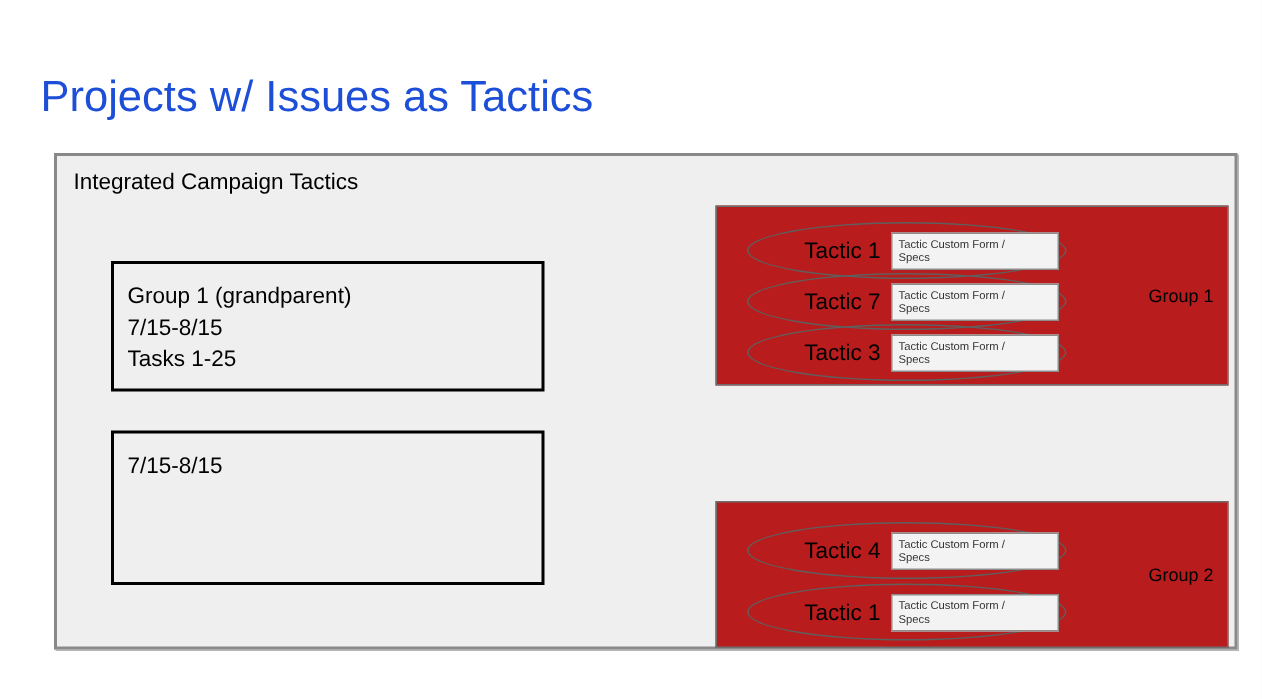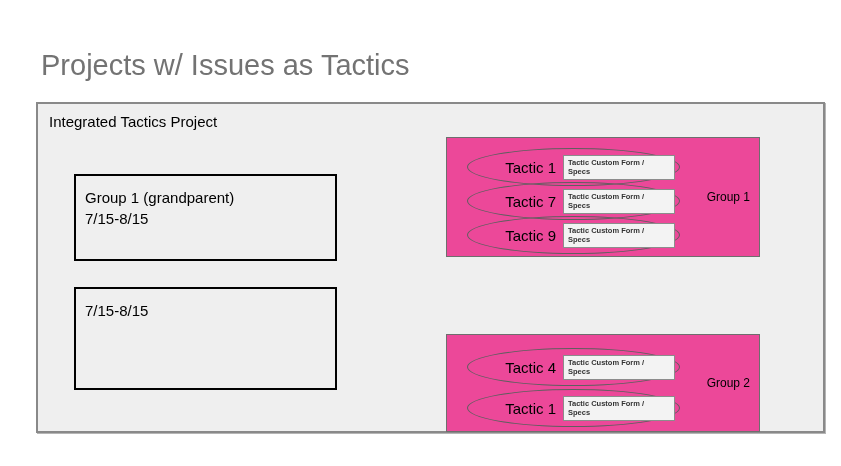--- a/index.html
+++ b/index.html
@@ -1,41 +1,41 @@
 <!DOCTYPE html>
 <html><head>
 <meta charset="utf-8">
 <style>
   html,body { margin:0; padding:0; background:#ffffff; }
   .canvas {
     position:relative; width:841px; height:466px; overflow:hidden;
     background:#ffffff; font-family:"Liberation Sans", sans-serif; color:#000;
   }
   .slide-title {
-    position:absolute; left:41px; top:49px; margin:0;
-    font-size:29px; font-weight:400; color:#737373; white-space:nowrap;
+    position:absolute; left:27px; top:49px; margin:0;
+    font-size:29px; font-weight:400; color:#1d4ed8; white-space:nowrap;
   }
   .project {
     position:absolute; left:36px; top:102px; width:789px; height:331px;
     background:#efefef; border:2px solid #898989; box-sizing:border-box;
     box-shadow:1px 1px 0 #b5b5b5;
   }
   .project-label {
     position:absolute; left:11px; top:9px; font-size:15px; white-space:nowrap;
   }
   .gp-box {
-    position:absolute; left:36px; width:263px; box-sizing:border-box;
+    position:absolute; left:36px; width:289px; box-sizing:border-box;
     border:2px solid #000000; background:transparent;
     padding:11px 0 0 9px; font-size:15px; line-height:21px;
   }
   .gp-box-1 { top:70px;  height:87px;  }
   .gp-box-2 { top:183px; height:103px; }
   .tgroup {
-    position:absolute; left:408px; width:314px; box-sizing:border-box;
-    border:1.5px solid #6e6e6e; background:#ec4899;
+    position:absolute; left:439px; width:342px; box-sizing:border-box;
+    border:1.5px solid #6e6e6e; background:#b91c1c;
   }
   .tgroup-1 { top:33px;  height:120px; }
   .tgroup-2 { top:182px; height:98px;margin-top:48px;  }
   .tgroup-label {
     position:absolute; right:9px; top:50%; transform:translateY(-50%);
     font-size:12px; white-space:nowrap;
   }
   .tactic-ellipse {
     position:absolute; left:20px; width:213px; height:38px;
     border:1.5px solid #5f5f5f; border-radius:50%;
@@ -45,36 +45,37 @@
   }
   .t1 { top:10px; } .t2 { top:44px; } .t3 { top:78px; }
   .t4 { top:13px; } .t5 { top:54px; }
   .tactic-name { font-size:15px; white-space:nowrap; }
   .tactic-form {
     width:112px; height:25px; box-sizing:border-box;
     border:1px solid #8c8c8c; background:#f3f3f3;
     font-size:7.5px; line-height:9.5px; color:#333;
     padding:2px 3px 0 4px; overflow:hidden;
   }
-  .tactic-form span { display:block; white-space:nowrap;font-weight:bold; }
+  .tactic-form span { display:block; white-space:nowrap; }
 </style>
 </head>
 <body>
 
 <div class="canvas">
 
   <h1 class="slide-title">Projects w/ Issues as Tactics</h1>
 
   <div class="project">
 
-    <div class="project-label">Integrated Tactics Project</div>
+    <div class="project-label">Integrated Campaign Tactics</div>
 
     <div class="gp-box gp-box-1">
       <div>Group 1 (grandparent)</div>
       <div>7/15-8/15</div>
+      <div>Tasks 1-25</div>
     </div>
 
     <div class="gp-box gp-box-2">
       <div>7/15-8/15</div>
     </div>
 
     <div class="tgroup tgroup-1">
 
       <div class="tactic-ellipse t1">
         <span class="tactic-name">Tactic 1</span>
@@ -86,21 +87,21 @@
 
       <div class="tactic-ellipse t2">
         <span class="tactic-name">Tactic 7</span>
         <span class="tactic-form">
           <span>Tactic Custom Form /</span>
           <span>Specs</span>
         </span>
       </div>
 
       <div class="tactic-ellipse t3">
-        <span class="tactic-name">Tactic 9</span>
+        <span class="tactic-name">Tactic 3</span>
         <span class="tactic-form">
           <span>Tactic Custom Form /</span>
           <span>Specs</span>
         </span>
       </div>
 
       <div class="tgroup-label">Group 1</div>
     </div>
 
     <div class="tgroup tgroup-2">

